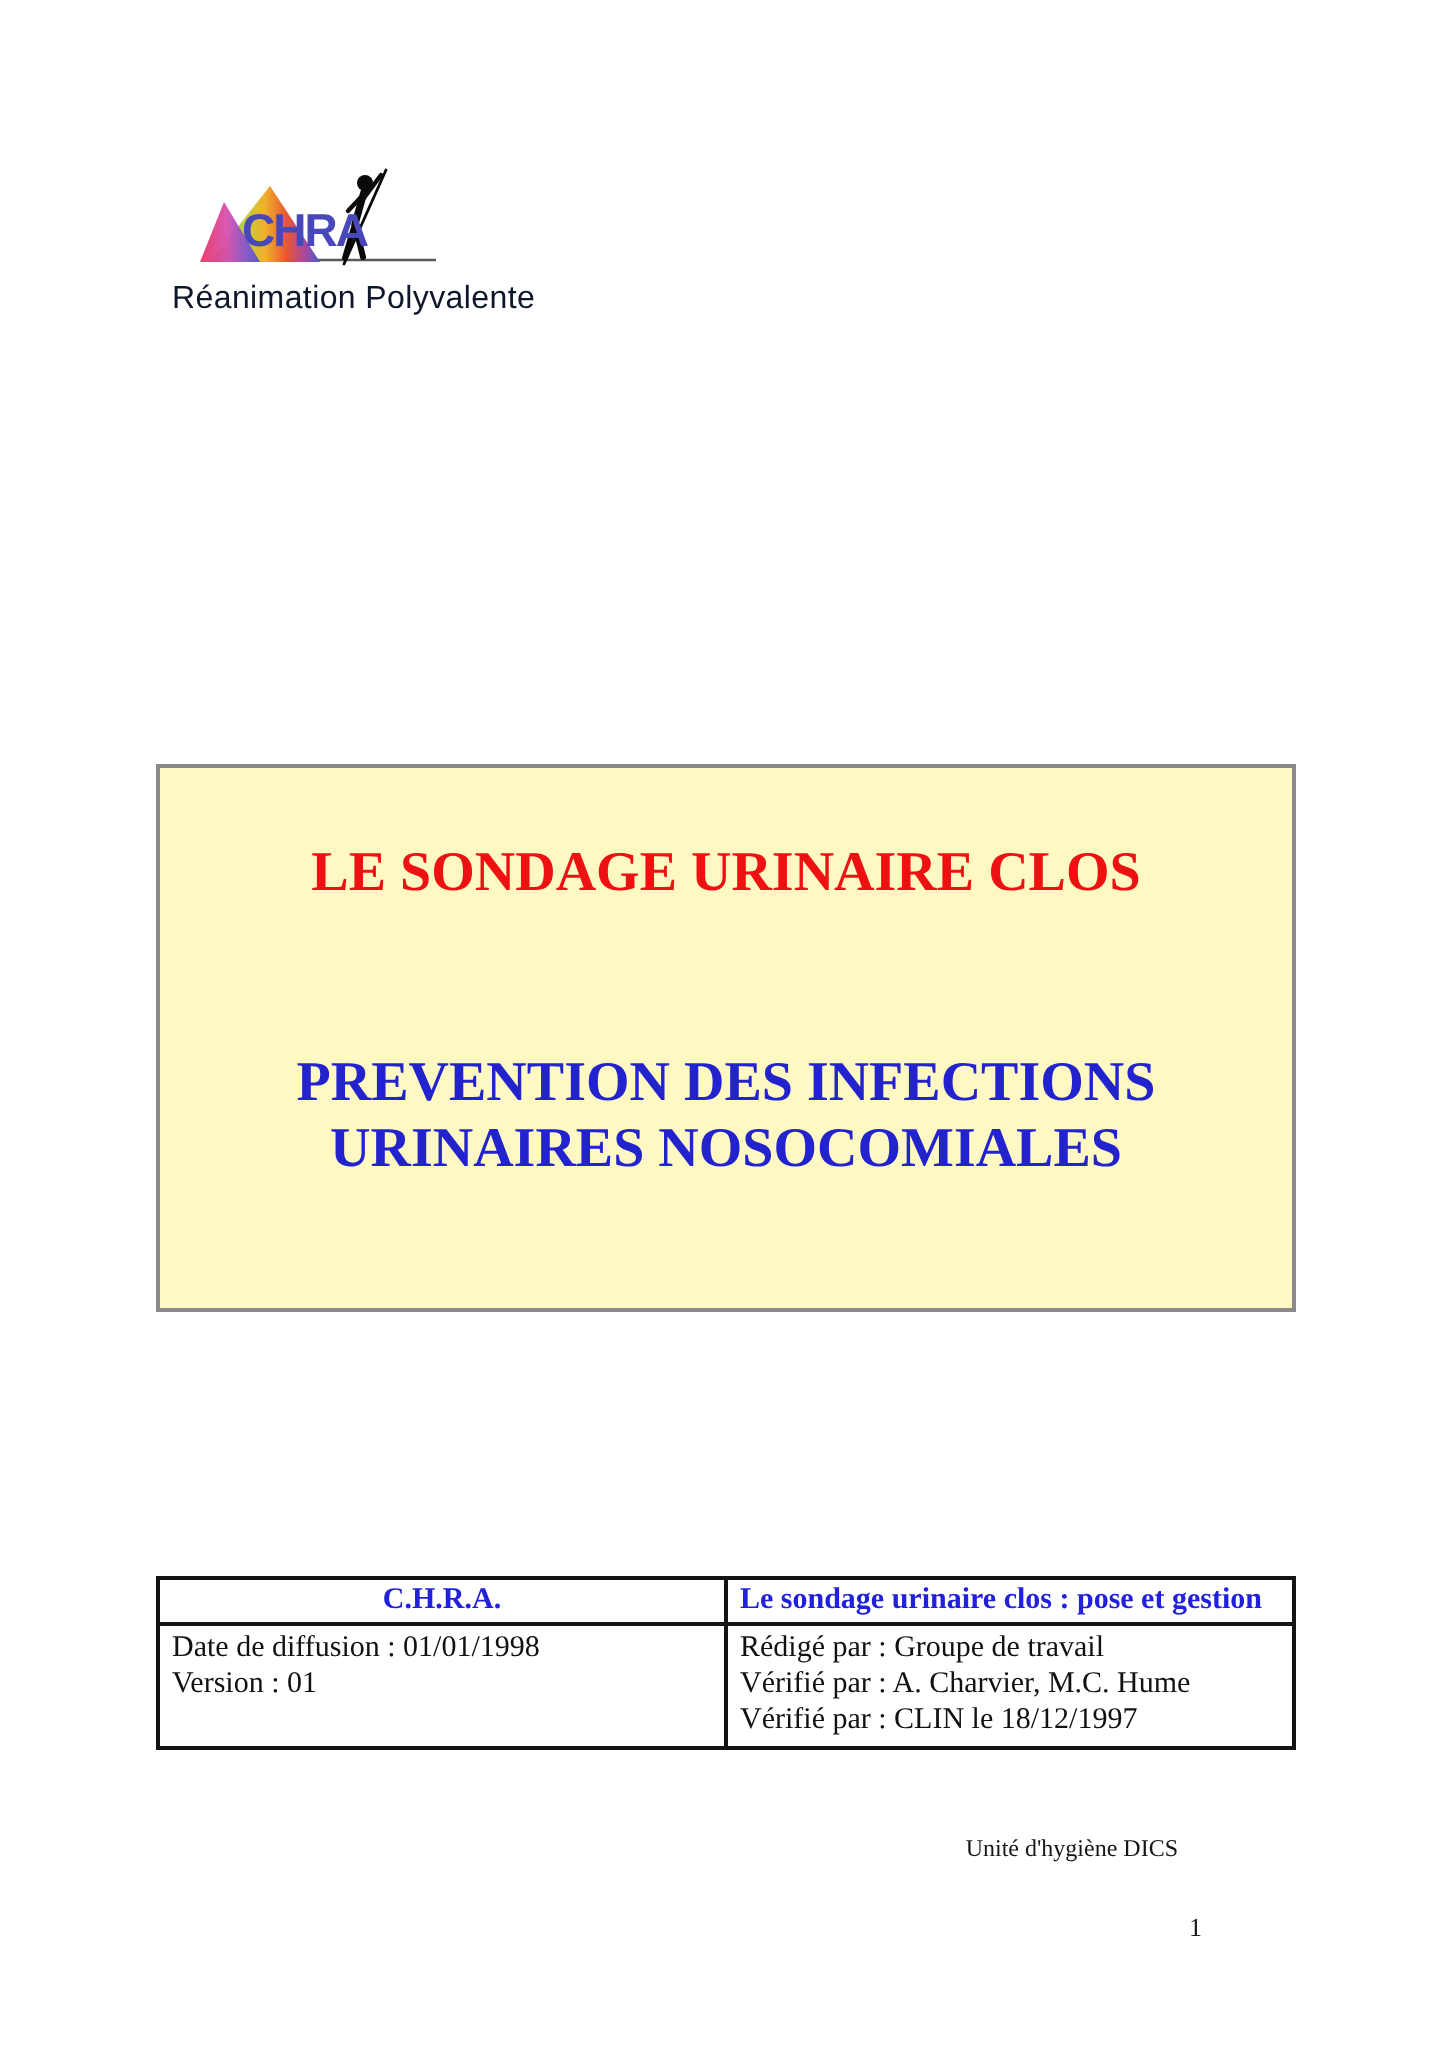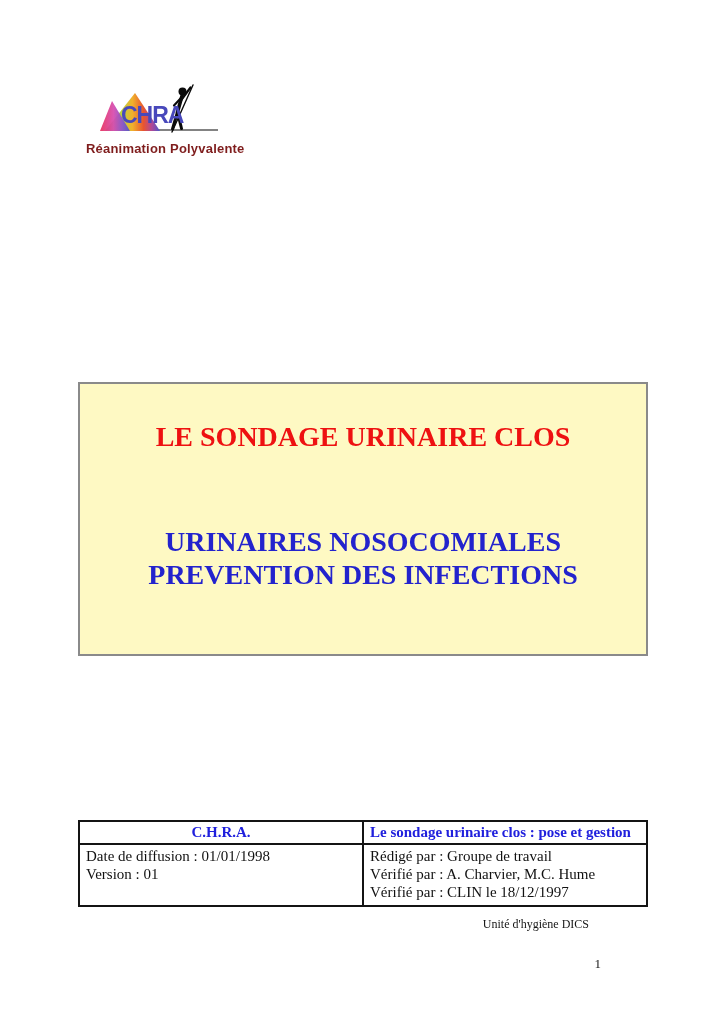--- a/index.html
+++ b/index.html
@@ -19,37 +19,37 @@
   .logo svg { position: absolute; left: 0; top: 0; }
   .logo-acronym {
     position: absolute; left: 35px; top: 20px;
     font-family: "Liberation Sans", sans-serif;
     font-weight: bold; font-size: 23px; letter-spacing: -1px;
     color: #4848bb; line-height: 1; white-space: nowrap;
   }
   .logo-caption {
     position: absolute; left: 0px; top: 57px;
     font-family: "Liberation Sans", sans-serif;
-    font-weight: bold; font-size: 13px; color: #7f1d1d;
+    font-weight: normal; font-size: 16px; color: #0f172a;
     letter-spacing: 0.2px; white-space: nowrap;
   }
 
   
   .title-box {
     position: absolute; left: 78px; top: 382px;
     width: 570px; height: 274px;
     border: 2px solid #8a8a8a; background: #fef9c3;
   }
   .doc-title { text-align: center; font-weight: bold; font-size: 28px; line-height: 33px; }
   .doc-title.red  { margin-top: 36px; color: var(--title_red, #ee1111); }
   .doc-title.blue { margin-top: 72px; color: var(--title_blue, #2323cd); }
 
   
   table.info {
-    position: absolute; left: 78px; top: 820px;
+    position: absolute; left: 78px; top: 788px;
     width: 570px; border-collapse: collapse;
     font-size: 15px; color: #111111;
   }
   table.info td { border: 2px solid #141414; vertical-align: top; }
   td.th-left, td.th-right {
     color: var(--table_blue, #2020dd); font-weight: bold; height: 22px;
     padding: 0 4px 1px 4px; line-height: 20px;
   }
   td.th-left  { width: 284px; text-align: center; }
   td.th-right { text-align: left; padding-left: 6px; }
@@ -104,22 +104,22 @@
     </svg>
     <span class="logo-acronym">CHRA</span>
     <div class="logo-caption">Réanimation Polyvalente</div>
   </div>
 
   <div class="title-box">
     <div class="doc-title red">
       <div>LE SONDAGE URINAIRE CLOS</div>
     </div>
     <div class="doc-title blue">
+      <div>PREVENTION DES INFECTIONS</div>
       <div>URINAIRES NOSOCOMIALES</div>
-      <div>PREVENTION DES INFECTIONS</div>
     </div>
   </div>
 
   <table class="info">
     <tbody>
       <tr>
         <td class="th-left">
           <span>C.H.R.A.</span>
         </td>
         <td class="th-right">

